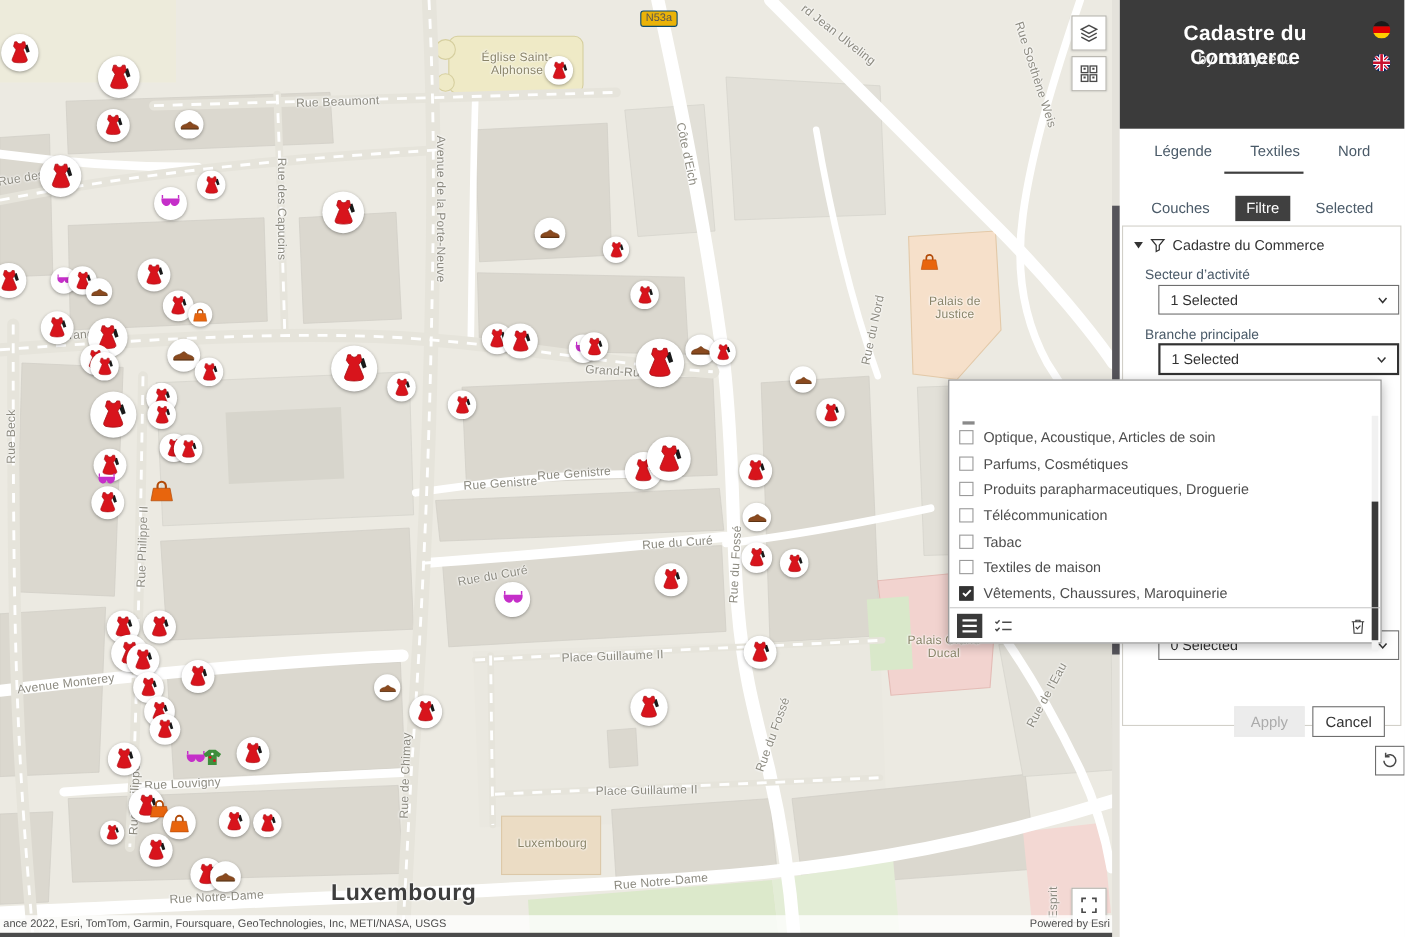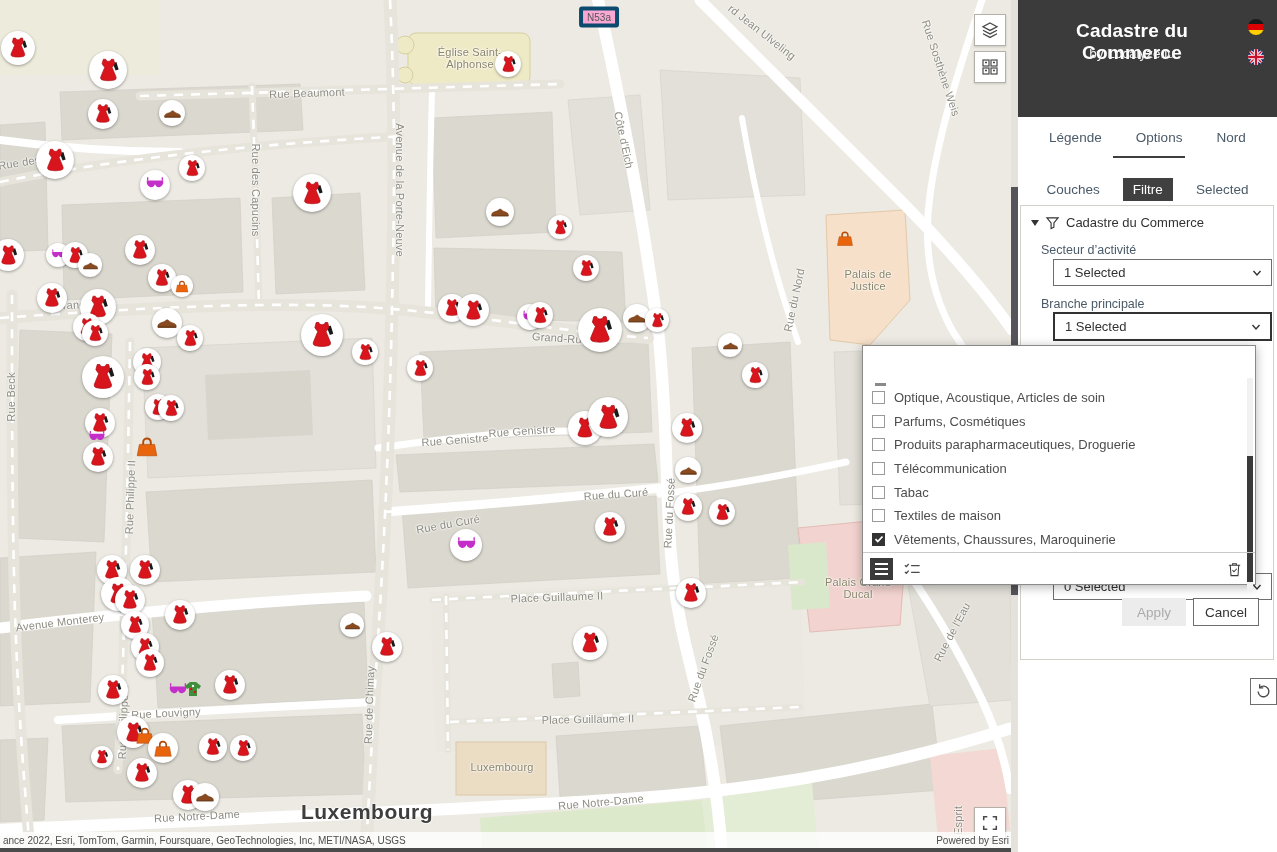--- a/index.html
+++ b/index.html
@@ -4,21 +4,21 @@
 <style>
   html,body{margin:0;padding:0;background:#ffffff;font-family:"Liberation Sans",sans-serif;}
   #stage{position:relative;width:1277px;height:852px;overflow:hidden;background:#fff;}
   
   #map{position:absolute;left:0;top:0;width:1012px;height:852px;overflow:hidden;background:#eceae2;}
   #basemap{position:absolute;left:0;top:0;}
   .map-label{position:absolute;transform:translate(-50%,-50%);color:#8d8b81;font-size:11px;white-space:nowrap;
     text-shadow:0 0 2px #fff,0 0 2px #fff,0 0 3px #fff;pointer-events:none;letter-spacing:.2px;}
   .map-label.poi{color:#8a8468;text-align:center;line-height:12px;font-size:11px;}
   .map-label.city{color:#3e3e3e;font-size:21px;font-weight:600;letter-spacing:.5px;}
-  .road-badge{position:absolute;transform:translate(-50%,-50%);background:#f9a8d4;border:4px solid #0c4a6e;border-radius:3px;
+  .road-badge{position:absolute;transform:translate(-50%,-50%);background:#eab308;border:1px solid #0c4a6e;border-radius:3px;
     font-size:10px;color:#555;padding:0px 4px;line-height:13px;}
   .marker{position:absolute;transform:translate(-50%,-50%);}
   .marker .circ{background:#fff;border-radius:50%;box-shadow:0 1px 3px rgba(0,0,0,.35);display:flex;align-items:center;justify-content:center;}
   .map-btn{position:absolute;width:32px;height:32px;background:#fff;border:1px solid #b3b1a9;box-shadow:0 1px 2px rgba(0,0,0,.15);
     display:flex;align-items:center;justify-content:center;cursor:pointer;box-sizing:border-box;}
   #attribution{position:absolute;left:0;bottom:4px;width:100%;height:16px;background:rgba(255,255,255,.78);
     font-size:10px;color:#4e4e4e;display:flex;align-items:center;justify-content:space-between;padding:0 3px;box-sizing:border-box;}
   #attr-dark{position:absolute;left:0;bottom:0;width:100%;height:4px;background:#4b4b4b;}
   
   #page-scrollbar{position:absolute;left:1011px;top:0;width:7px;height:852px;background:#e4e2db;}
@@ -43,21 +43,21 @@
   #filter-tabs .ft.active{background:#404040;color:#fff;}
   #filter-box{position:absolute;left:2px;top:205px;width:254px;height:455px;border:1px solid #d2d0c9;box-sizing:border-box;}
   #group-row{position:absolute;left:10px;top:9px;display:flex;align-items:center;gap:6px;cursor:pointer;}
   #caret{width:0;height:0;border-left:4.5px solid transparent;border-right:4.5px solid transparent;border-top:6px solid #333;}
   #group-row .gtxt{font-size:13px;color:#323232;}
   .fld-label{position:absolute;left:20px;font-size:12.5px;color:#4a5a68;}
   .select{position:absolute;left:32px;width:219px;height:27px;border:1px solid #6e6e6e;background:#fff;display:flex;align-items:center;
     font-size:13px;color:#323232;padding-left:10px;box-sizing:border-box;cursor:pointer;}
   .select .chev{position:absolute;right:8px;top:7px;}
   #select-branche{border:2px solid #323232;height:29px;}
-  .btn{position:absolute;top:392px;height:28px;font-size:13.5px;display:flex;align-items:center;justify-content:center;cursor:pointer;box-sizing:border-box;}
+  .btn{position:absolute;top:436px;height:28px;font-size:13.5px;display:flex;align-items:center;justify-content:center;cursor:pointer;box-sizing:border-box;}
   #btn-apply{left:101px;width:64px;background:#ececec;color:#ababab;border:1px solid #ececec;}
   #btn-cancel{left:172px;width:66px;background:#fff;color:#323232;border:1px solid #6e6e6e;}
   #reset-btn{position:absolute;left:1250px;top:678px;width:27px;height:27px;background:#fff;border:1px solid #6e6e6e;
     display:flex;align-items:center;justify-content:center;cursor:pointer;box-sizing:border-box;}
   
   #dropdown-panel{position:absolute;left:862px;top:345px;width:394px;height:240px;background:#fff;border:1px solid #8a8a8a;
     box-shadow:0 2px 10px rgba(0,0,0,.3);z-index:50;box-sizing:border-box;}
   #search-box{position:absolute;left:9px;top:5px;width:376px;height:25px;border:2px solid #333;border-radius:2px;background:#fff;
     display:flex;align-items:center;box-sizing:border-box;}
   #search-box input{border:none;outline:none;font-size:13px;color:#333;flex:1;font-family:"Liberation Sans",sans-serif;background:transparent;}
@@ -886,21 +886,21 @@
           <path d="M0 0L20 20M20 0L0 20" stroke="#fff" stroke-width="4"></path>
           <path d="M0 0L20 20M20 0L0 20" stroke="#C8102E" stroke-width="1.6"></path>
           <path d="M10 0V20M0 10H20" stroke="#fff" stroke-width="5.5"></path>
           <path d="M10 0V20M0 10H20" stroke="#C8102E" stroke-width="3"></path>
         </svg>
       </div>
     </div>
 
     <div id="section-tabs">
       <span>Légende</span>
-      <span>Options</span>
+      <span>Textiles</span>
       <span>Nord</span>
     </div>
     <div id="options-underline"></div>
 
     <div id="filter-tabs">
       <span class="ft">Couches</span>
       <span class="ft active">Filtre</span>
       <span class="ft">Selected</span>
     </div>
 

